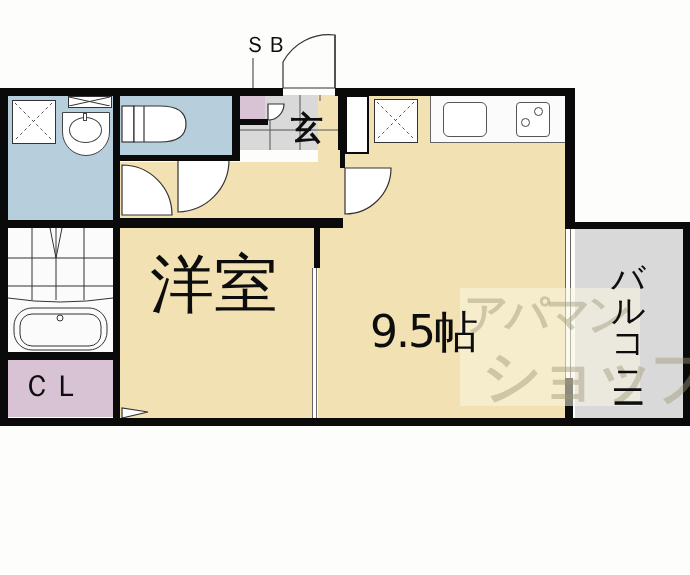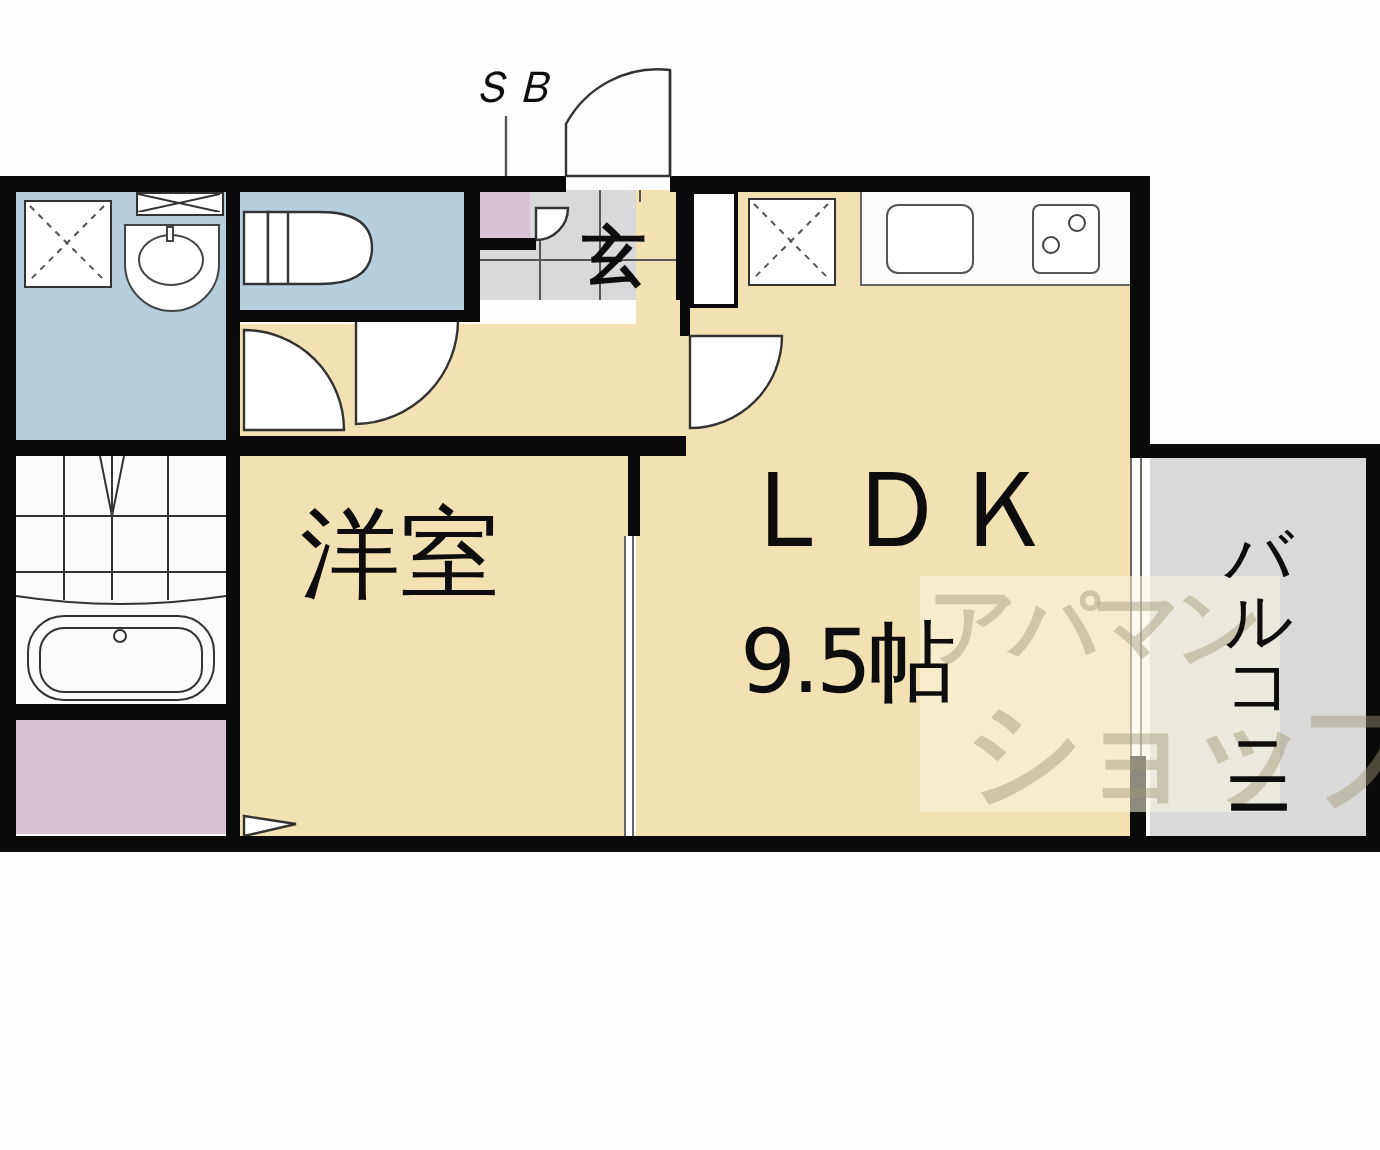--- a/index.html
+++ b/index.html
@@ -131,19 +131,19 @@
   <div class="wall" style="left:314px;top:222px;width:6px;height:46px;"></div>
   <div class="wall" style="left:0;top:220px;width:120px;height:8px;"></div>
   <div class="wall" style="left:0;top:352px;width:120px;height:8px;"></div>
   <div class="wall" style="left:345px;top:95px;width:20px;height:55px;background:#fff;border:2px solid #0a0a0a;"></div>
 
   <div class="abs" style="left:460px;top:288px;width:180px;height:118px;background:rgba(250,245,225,0.55);">
     <div class="label" style="left:4px;top:4px;font-size:44px;font-weight:bold;color:rgba(160,150,120,0.45);letter-spacing:-4px;">アパマン</div>
     <div class="label" style="left:22px;top:58px;font-size:59px;font-weight:bold;color:rgba(160,150,120,0.45);letter-spacing:-4px;">ショップ</div>
   </div>
 
-  <div class="label" style="left:234px;top:34px;font-size:22px;font-style:italic;">ＳＢ</div>
+  <div class="label" style="left:244px;top:34px;font-size:22px;">ＳＢ</div>
   <div class="label" style="left:291px;top:112px;font-size:32px;font-weight:bold;">玄</div>
-  <div class="label" style="left:150px;top:252px;font-size:50px;">洋室</div>
-  <div class="label" style="left:368px;top:228px;font-size:54px;">ＬＤＫ</div>
+  <div class="label" style="left:150px;top:252px;font-size:64px;">洋室</div>
   <div class="label" style="left:370px;top:310px;font-size:44px;letter-spacing:-2px;">9.5帖</div>
+  <div class="label" style="left:22px;top:371px;font-size:30px;">ＣＬ</div>
   <div class="label" style="left:612px;top:240px;font-size:34px;writing-mode:vertical-rl;text-orientation:upright;letter-spacing:-2px;">バルコニー</div>
 </div>
 
 </body></html>

